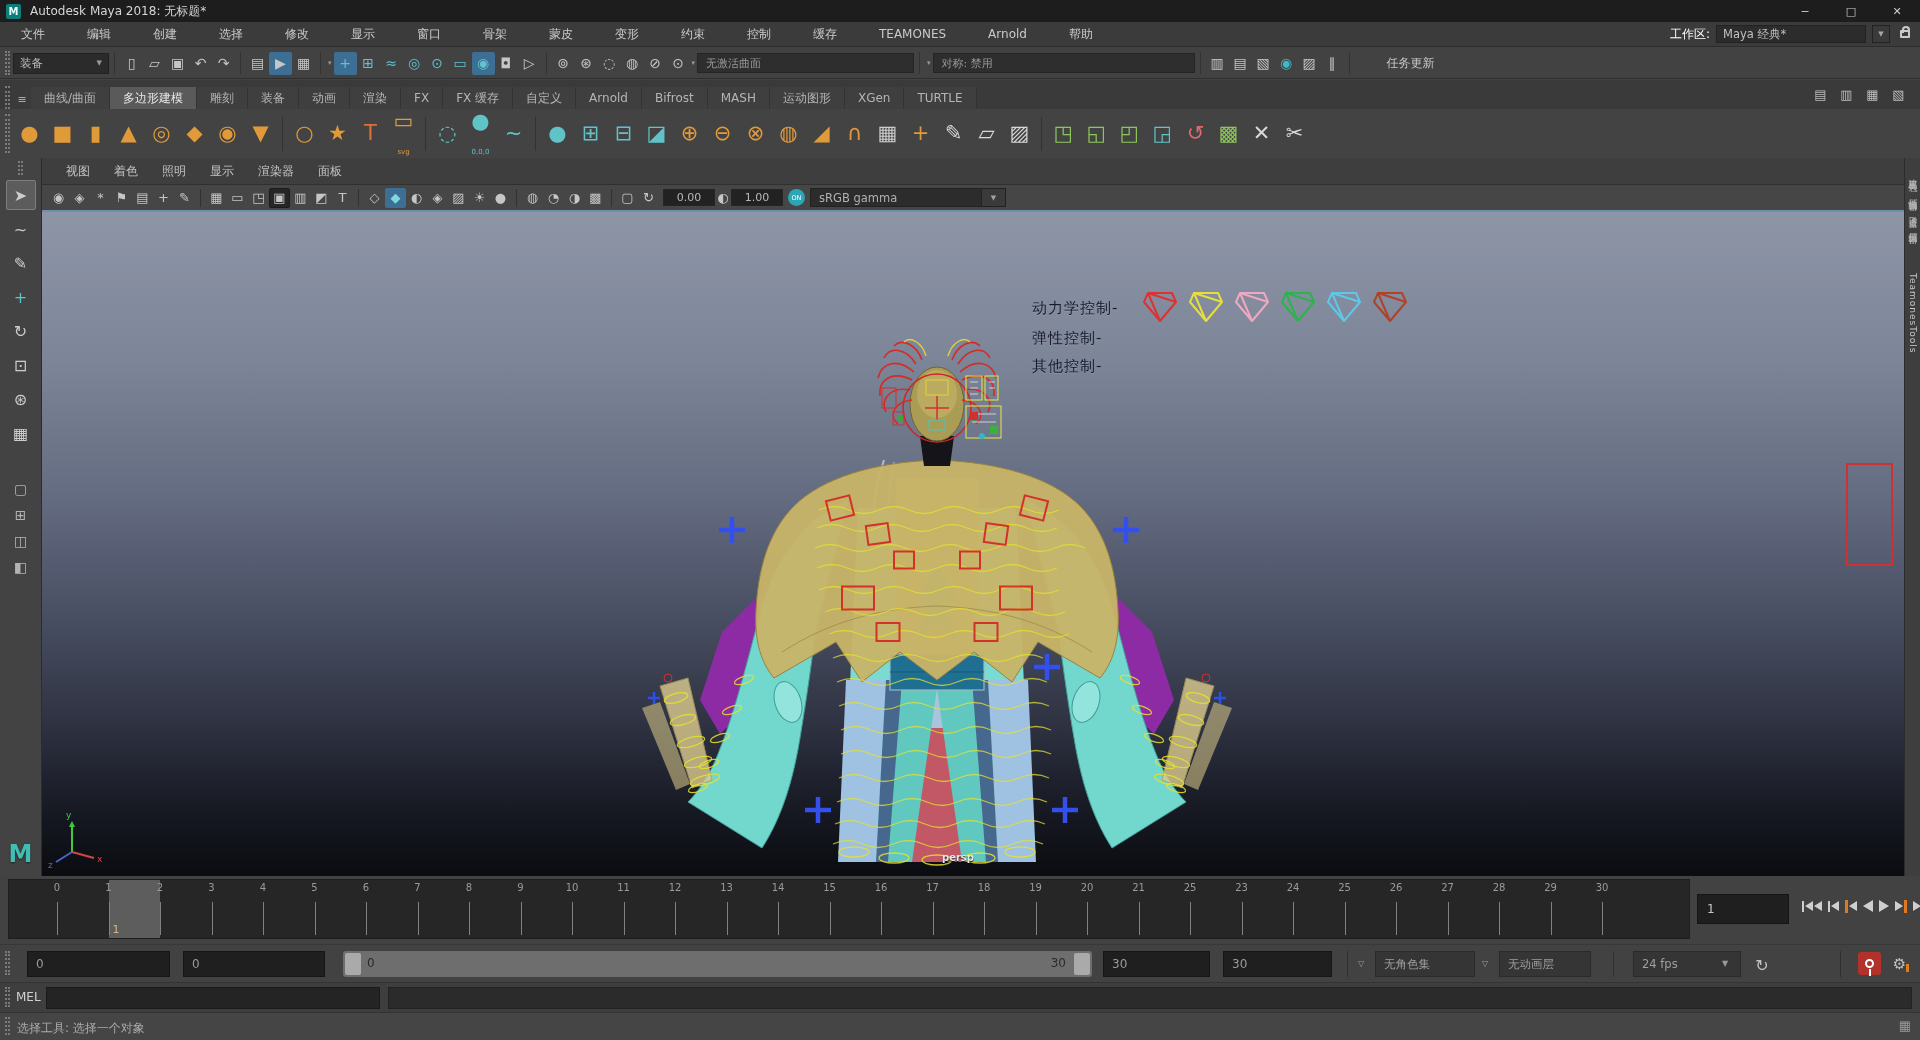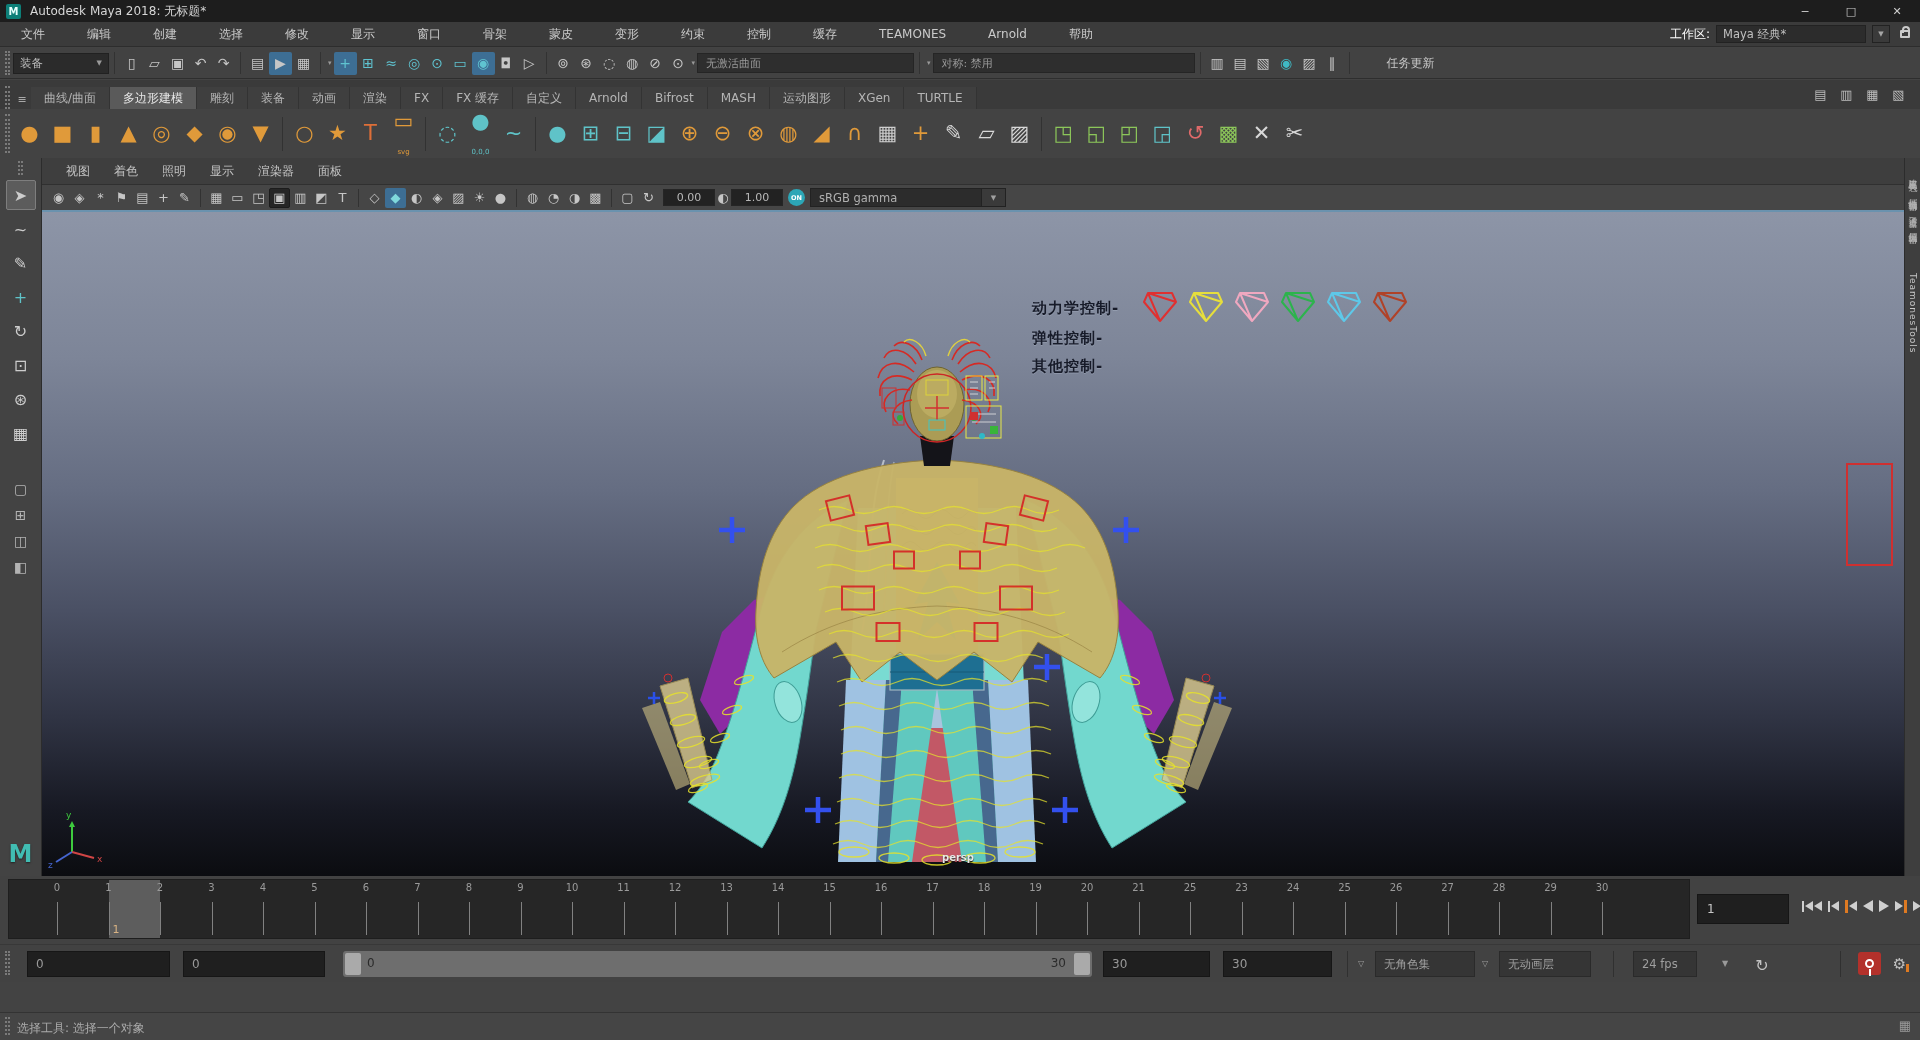--- a/index.html
+++ b/index.html
@@ -52,26 +52,26 @@
   .tool.active{background:#5c5c5c;border:1px solid #7e7e7e}
   .tool.small{width:26px;height:22px;font-size:14px;color:#b3b3b3}
   #toolbox-spacer{height:26px}
   #toolbox-maya{margin-top:auto;margin-bottom:8px;font-size:24px;font-weight:bold;color:#41bdb3;text-shadow:0 1px 2px rgba(0,0,0,.5)}
   #vp-col{position:absolute;left:42px;top:158px;width:1862px;height:718px;background:#3c3c3c}
   #panel-menu{height:26px;display:flex;align-items:center;padding-left:12px;background:#3e3e3e}
   #panel-menu .menu-item{padding:0 12px;font-size:12px;color:#c2c2c2}
   #vbar{height:26px;background:#464646;border-top:1px solid #303030;display:flex;align-items:center;padding-left:6px}
   #vbar .icon{width:21px;height:20px;font-size:13px}
   #vbar .fld{height:17px;width:52px;background:#222;justify-content:center;padding:0 4px;color:#b8b8b8}
-  #on-badge{width:17px;height:17px;border-radius:50%;background:#2ca6b6;color:#fff;font-size:6.5px;font-weight:bold;display:flex;align-items:center;justify-content:center;margin:15px 5px}
+  #on-badge{width:17px;height:17px;border-radius:50%;background:#2ca6b6;color:#fff;font-size:6.5px;font-weight:normal;display:flex;align-items:center;justify-content:center;margin:15px 5px}
   #view-transform{width:172px;height:19px;background:#2c2c2c;border:1px solid #222;font-size:11.5px;color:#b0b0b0;display:flex;align-items:center;padding-left:8px}
   #vt-arrow{width:24px;height:19px;background:#3a3a3a;border:1px solid #222;border-left:none;display:flex;align-items:center;justify-content:center;font-size:7px;color:#a0a0a0}
   #viewport{position:absolute;left:0;top:52px;width:1862px;height:666px;border-top:2px solid #6a92ae;background:linear-gradient(180deg,#8d95a7 0%,#7d8598 22%,#656d82 42%,#4a5064 60%,#303444 76%,#171923 90%,#0b0c10 100%);overflow:hidden}
   #vp-art{position:absolute;left:0;top:0;width:100%;height:100%}
-  .anno-label{position:absolute;font-size:15px;font-weight:bold;color:#171b29;letter-spacing:1px;text-shadow:0 1px 0 rgba(190,200,215,.3);white-space:nowrap}
+  .anno-label{position:absolute;font-size:15px;font-weight:normal;color:#171b29;letter-spacing:1px;text-shadow:0 1px 0 rgba(190,200,215,.3);white-space:nowrap}
   #gem-row{position:absolute;left:1100px;top:78px;display:flex;gap:10px}
   #persp-label{position:absolute;left:900px;top:640px;font-size:10px;font-weight:bold;color:#e8e8e8;text-shadow:0 1px 1px #000}
   #red-box{position:absolute;left:1804px;top:251px;width:47px;height:103px;border:2px solid #cf3030}
   #right-strip{position:absolute;left:1904px;top:158px;width:16px;height:718px;background:#3e3e3e;border-left:1px solid #2c2c2c;display:flex;flex-direction:column;align-items:center}
   .vtab{writing-mode:vertical-rl;font-size:9px;color:#b2b2b2;letter-spacing:1px;margin-top:14px;white-space:nowrap}
   #plugin-tab{writing-mode:vertical-rl;font-size:9px;color:#c6c6c6;letter-spacing:1px;margin-top:44px;white-space:nowrap}
   
   #timeline-row{position:absolute;left:0;top:876px;right:0;height:68px;background:#424242}
   #time-strip{position:absolute;left:8px;top:3px;width:1682px;height:60px;background:#262626;border:1px solid #1e1e1e}
   .tick-label{position:absolute;top:2px;width:26px;text-align:center;font-size:10px;color:#9b9b9b}
@@ -878,29 +878,35 @@
       <div class="rhandle" style="right:2px"></div>
     </div>
     <div class="rfld" style="left:1103px;width:107px">30</div>
     <div class="rfld" style="left:1223px;width:109px">30</div>
     <div class="vsep" style="left:1347px"></div>
     <span class="wtri" style="left:1358px">▽</span>
     <div class="dbox" style="left:1375px;width:100px">无角色集</div>
     <span class="wtri" style="left:1482px">▽</span>
     <div class="dbox" style="left:1499px;width:92px">无动画层</div>
     <div class="vsep" style="left:1613px"></div>
-    <div class="dbox" style="left:1633px;width:64px">24 fps</div>
+    <div class="dbox" style="left:1633px;width:108px">24 fps</div>
     <span class="wtri" style="left:1722px">▼</span>
     <div id="loop-icon">↻</div>
     <div class="vsep" style="left:1840px"></div>
     <div id="autokey">
         <div class="keyring"></div>
       </div>
     <div id="animpref">⚙<i></i></div>
   </div>
 
+  <div id="mel-row">
+    <div class="grip"></div>
+    <div id="mel-label">MEL</div>
+    <div id="mel-input"></div>
+    <div id="mel-output"></div>
+  </div>
 
   <div id="help-row">
     <div class="grip"></div>
     <div id="help-text">选择工具: 选择一个对象</div>
     <div id="help-icon">▦</div>
   </div>
 </div>
 
 </body></html>

